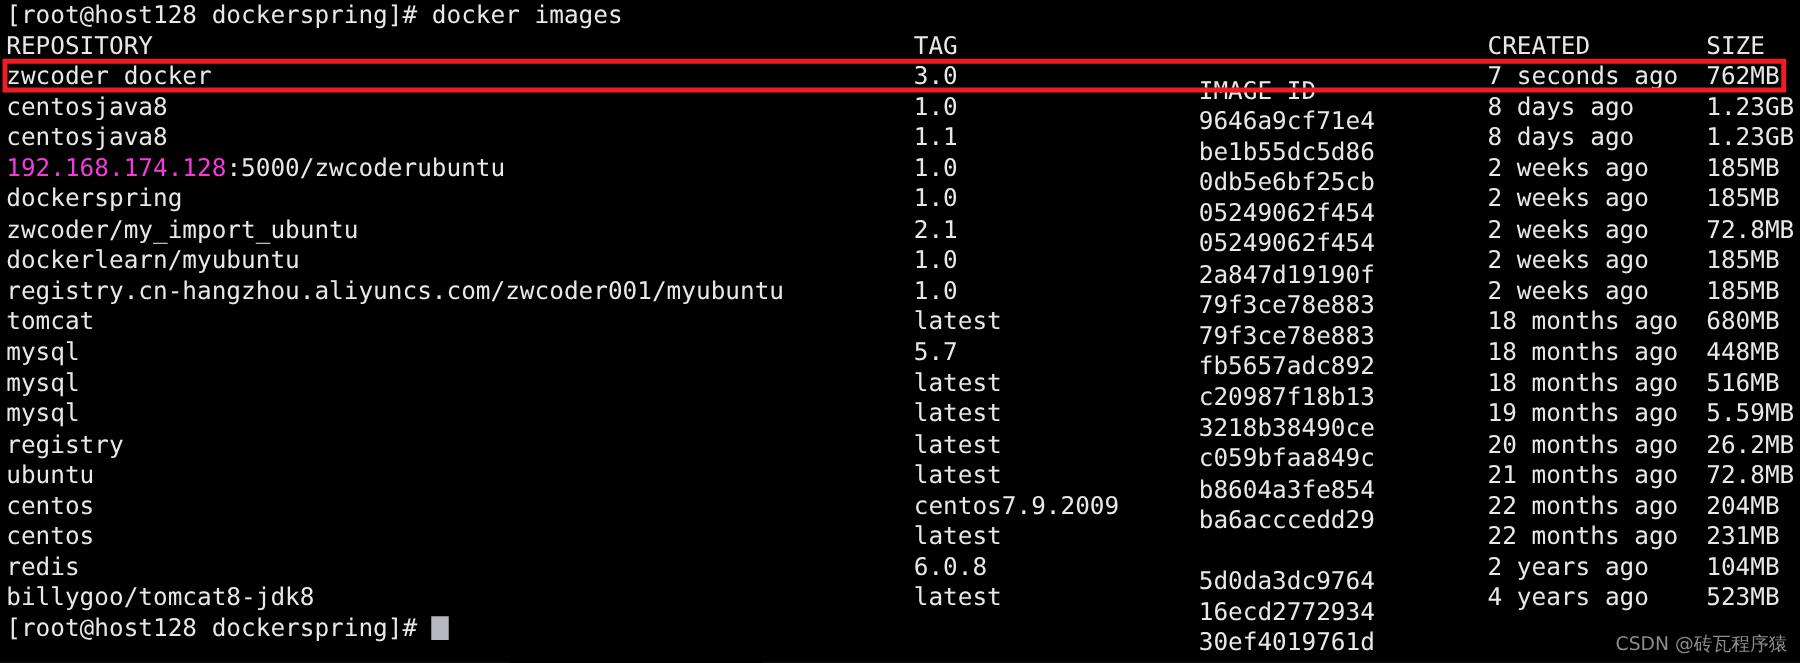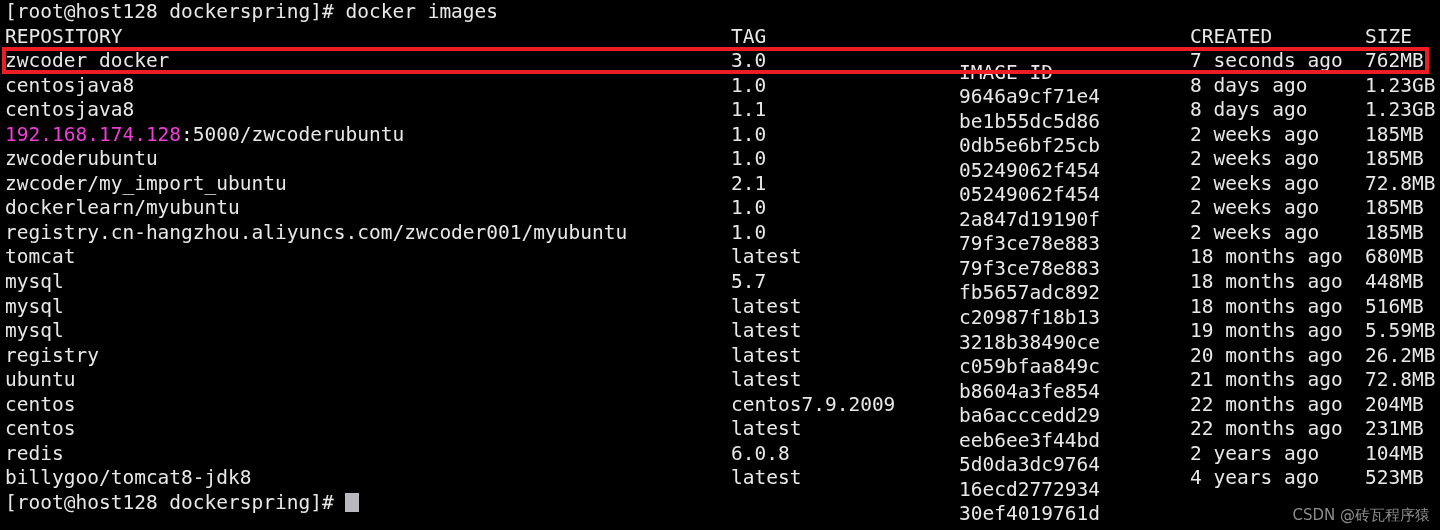--- a/index.html
+++ b/index.html
@@ -91,31 +91,31 @@
       <span class="col c-id">IMAGE ID</span>
       <span class="col c-made">CREATED</span>
       <span class="col c-size">SIZE</span>
     </div>
 
     <div id="rows-host">
         <div class="line"><span class="col c-repo">zwcoder_docker</span><span class="col c-tag">3.0</span><span class="col c-id">9646a9cf71e4</span><span class="col c-made">7 seconds ago</span><span class="col c-size">762MB</span></div>
         <div class="line"><span class="col c-repo">centosjava8</span><span class="col c-tag">1.0</span><span class="col c-id">be1b55dc5d86</span><span class="col c-made">8 days ago</span><span class="col c-size">1.23GB</span></div>
         <div class="line"><span class="col c-repo">centosjava8</span><span class="col c-tag">1.1</span><span class="col c-id">0db5e6bf25cb</span><span class="col c-made">8 days ago</span><span class="col c-size">1.23GB</span></div>
         <div class="line"><span class="col c-repo"><span class="magenta">192.168.174.128</span><span class="white">:5000/zwcoderubuntu</span></span><span class="col c-tag">1.0</span><span class="col c-id">05249062f454</span><span class="col c-made">2 weeks ago</span><span class="col c-size">185MB</span></div>
-        <div class="line"><span class="col c-repo">zwcoderubuntu</span><span class="col c-tag">1.0</span><span class="col c-id">05249062f454</span><span class="col c-made">2 weeks ago</span><span class="col c-size">185MB</span></div>
+        <div class="line"><span class="col c-repo">dockerspring</span><span class="col c-tag">1.0</span><span class="col c-id">05249062f454</span><span class="col c-made">2 weeks ago</span><span class="col c-size">185MB</span></div>
         <div class="line"><span class="col c-repo">zwcoder/my_import_ubuntu</span><span class="col c-tag">2.1</span><span class="col c-id">2a847d19190f</span><span class="col c-made">2 weeks ago</span><span class="col c-size">72.8MB</span></div>
         <div class="line"><span class="col c-repo">dockerlearn/myubuntu</span><span class="col c-tag">1.0</span><span class="col c-id">79f3ce78e883</span><span class="col c-made">2 weeks ago</span><span class="col c-size">185MB</span></div>
         <div class="line"><span class="col c-repo">registry.cn-hangzhou.aliyuncs.com/zwcoder001/myubuntu</span><span class="col c-tag">1.0</span><span class="col c-id">79f3ce78e883</span><span class="col c-made">2 weeks ago</span><span class="col c-size">185MB</span></div>
         <div class="line"><span class="col c-repo">tomcat</span><span class="col c-tag">latest</span><span class="col c-id">fb5657adc892</span><span class="col c-made">18 months ago</span><span class="col c-size">680MB</span></div>
         <div class="line"><span class="col c-repo">mysql</span><span class="col c-tag">5.7</span><span class="col c-id">c20987f18b13</span><span class="col c-made">18 months ago</span><span class="col c-size">448MB</span></div>
         <div class="line"><span class="col c-repo">mysql</span><span class="col c-tag">latest</span><span class="col c-id">3218b38490ce</span><span class="col c-made">18 months ago</span><span class="col c-size">516MB</span></div>
         <div class="line"><span class="col c-repo">mysql</span><span class="col c-tag">latest</span><span class="col c-id">c059bfaa849c</span><span class="col c-made">19 months ago</span><span class="col c-size">5.59MB</span></div>
         <div class="line"><span class="col c-repo">registry</span><span class="col c-tag">latest</span><span class="col c-id">b8604a3fe854</span><span class="col c-made">20 months ago</span><span class="col c-size">26.2MB</span></div>
         <div class="line"><span class="col c-repo">ubuntu</span><span class="col c-tag">latest</span><span class="col c-id">ba6acccedd29</span><span class="col c-made">21 months ago</span><span class="col c-size">72.8MB</span></div>
-        <div class="line"><span class="col c-repo">centos</span><span class="col c-tag">centos7.9.2009</span><span class="col c-id">eeb6ee3f44bd</span><span class="col c-made">22 months ago</span><span class="col c-size">204MB</span></div>
+        <div class="line"><span class="col c-repo">centos</span><span class="col c-tag">centos7.9.2009</span><span class="col c-made">22 months ago</span><span class="col c-size">204MB</span></div>
         <div class="line"><span class="col c-repo">centos</span><span class="col c-tag">latest</span><span class="col c-id">5d0da3dc9764</span><span class="col c-made">22 months ago</span><span class="col c-size">231MB</span></div>
         <div class="line"><span class="col c-repo">redis</span><span class="col c-tag">6.0.8</span><span class="col c-id">16ecd2772934</span><span class="col c-made">2 years ago</span><span class="col c-size">104MB</span></div>
         <div class="line"><span class="col c-repo">billygoo/tomcat8-jdk8</span><span class="col c-tag">latest</span><span class="col c-id">30ef4019761d</span><span class="col c-made">4 years ago</span><span class="col c-size">523MB</span></div>
       </div>
 
     <div class="line prompt-line"><span>[root@host128 dockerspring]# </span><span class="cursor"></span></div>
 
   </div>
 
   <div id="highlight-box"></div>

